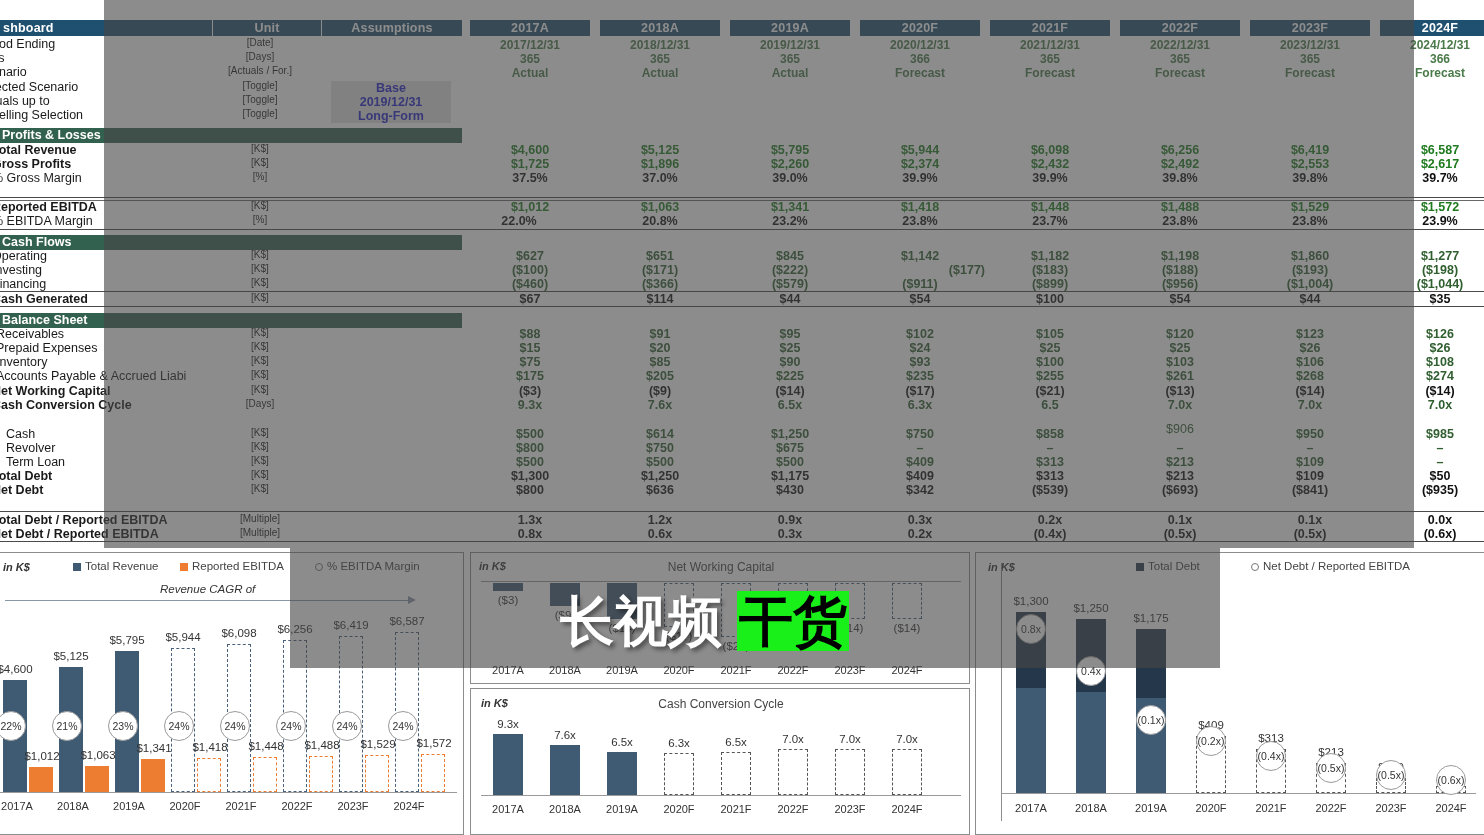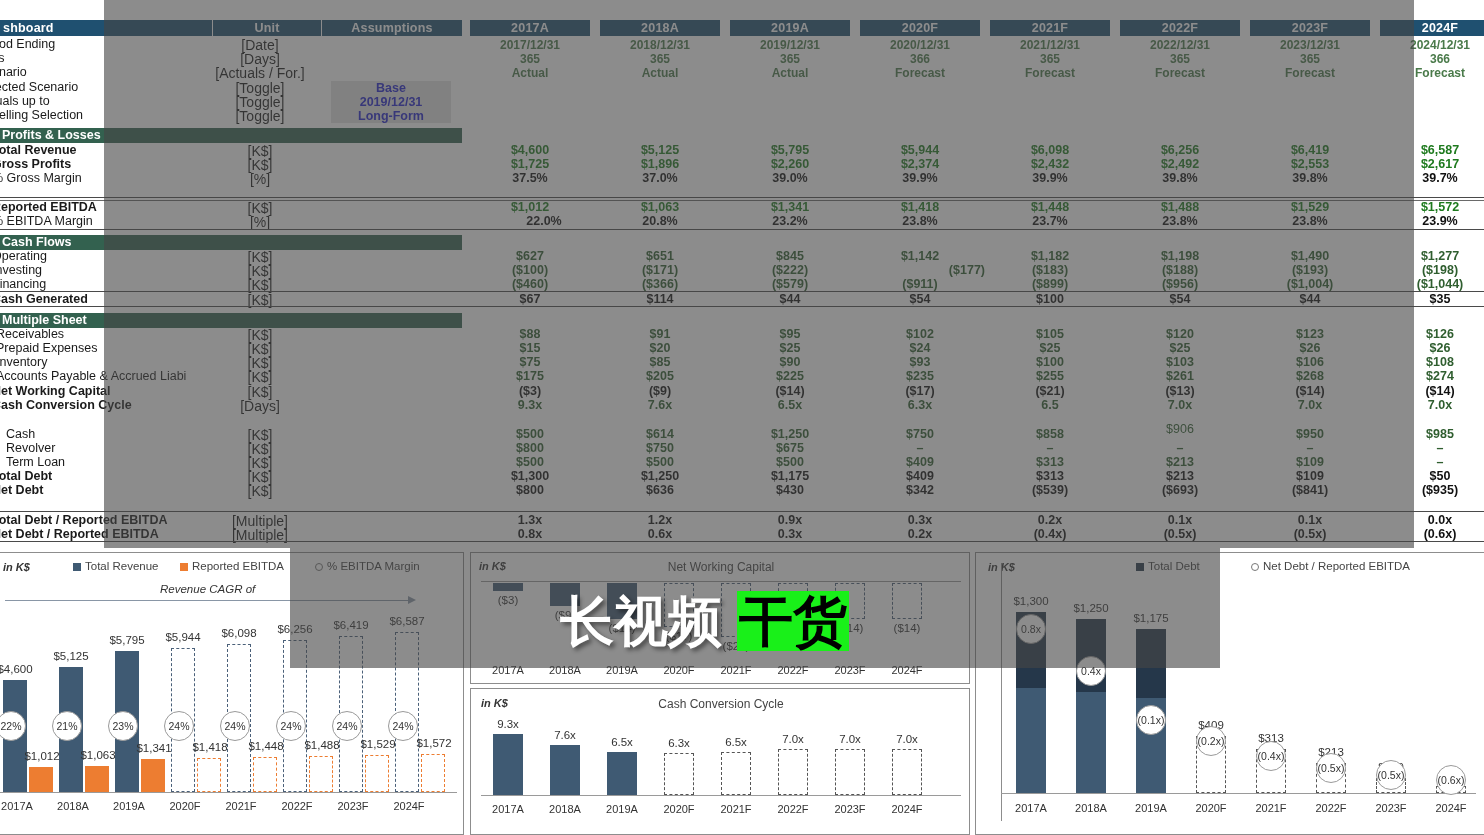--- a/index.html
+++ b/index.html
@@ -12,21 +12,21 @@
   #app { position: relative; width: 1484px; height: 835px; }
 
   
   .sheet { position: absolute; left: 0; top: 0; width: 1484px; height: 548px; background:#fff; }
 
   .hdr-bar { position:absolute; background:#1f5070; color:#fff; font-weight:bold; font-size:12.5px;
              text-align:center; height:16px; line-height:16px; letter-spacing:.2px; }
 
   .lbl { position:absolute; font-size:12.5px; color:#1a1a1a; white-space:nowrap; }
   .lbl.b { font-weight:bold; }
-  .unit { position:absolute; width:90px; text-align:center; font-size:14px; color:#1a1a1a; }
+  .unit { position:absolute; width:90px; text-align:center; font-size:10px; color:#1a1a1a; }
   .unit.wide { width:130px; }
 
   .sect { position:absolute; background:#33614f; color:#fff; font-weight:bold; font-size:12.5px;
           height:15px; line-height:15px; padding-left:2px; }
 
   .assum { position:absolute; width:120px; text-align:center; font-size:12.5px; font-weight:bold;
            color:#2222cc; background:#e3e3e3; height:14px; line-height:14px; }
 
   .colhdr-sub { position:absolute; width:130px; text-align:center; font-size:12px; color:#4a7a4a;
                 font-weight:bold; }
@@ -181,42 +181,42 @@
         <div class="num g" style="left: 465px; top: 200px;">$1,012</div>
         <div class="num g" style="left: 595px; top: 200px;">$1,063</div>
         <div class="num g" style="left: 725px; top: 200px;">$1,341</div>
         <div class="num g" style="left: 855px; top: 200px;">$1,418</div>
         <div class="num g" style="left: 985px; top: 200px;">$1,448</div>
         <div class="num g" style="left: 1115px; top: 200px;">$1,488</div>
         <div class="num g" style="left: 1245px; top: 200px;">$1,529</div>
         <div class="num g" style="left: 1375px; top: 200px;">$1,572</div>
         <div class="lbl" style="left: -8px; top: 214px;">% EBITDA Margin</div>
         <div class="unit wide" style="left: 195px; top: 214px;">[%]</div>
-        <div class="num k" style="left: 479px; top: 214px; font-weight: bold;">22.0%</div>
+        <div class="num k" style="left: 454px; top: 214px; font-weight: bold;">22.0%</div>
         <div class="num k" style="left: 595px; top: 214px; font-weight: bold;">20.8%</div>
         <div class="num k" style="left: 725px; top: 214px; font-weight: bold;">23.2%</div>
         <div class="num k" style="left: 855px; top: 214px; font-weight: bold;">23.8%</div>
         <div class="num k" style="left: 985px; top: 214px; font-weight: bold;">23.7%</div>
         <div class="num k" style="left: 1115px; top: 214px; font-weight: bold;">23.8%</div>
         <div class="num k" style="left: 1245px; top: 214px; font-weight: bold;">23.8%</div>
         <div class="num k" style="left: 1375px; top: 214px; font-weight: bold;">23.9%</div>
       </div>
     <div class="rule" style="left:0; top:229px; width:1484px;"></div>
 
     <div class="sect" style="left:0; top:235px; width:462px;">Cash Flows</div>
     <div id="cfrows">
         <div class="lbl" style="left: -8px; top: 249px;">Operating</div>
         <div class="unit wide" style="left: 195px; top: 249px;">[K$]</div>
         <div class="num dg" style="left: 465px; top: 249px; font-weight: bold;">$627</div>
         <div class="num dg" style="left: 595px; top: 249px; font-weight: bold;">$651</div>
         <div class="num dg" style="left: 725px; top: 249px; font-weight: bold;">$845</div>
         <div class="num dg" style="left: 855px; top: 249px; font-weight: bold;">$1,142</div>
         <div class="num dg" style="left: 985px; top: 249px; font-weight: bold;">$1,182</div>
         <div class="num dg" style="left: 1115px; top: 249px; font-weight: bold;">$1,198</div>
-        <div class="num dg" style="left: 1245px; top: 249px; font-weight: bold;">$1,490</div>
+        <div class="num dg" style="left: 1245px; top: 249px; font-weight: bold;">$1,860</div>
         <div class="num dg" style="left: 1375px; top: 249px; font-weight: bold;">$1,277</div>
         <div class="lbl" style="left: -8px; top: 263px;">Investing</div>
         <div class="unit wide" style="left: 195px; top: 263px;">[K$]</div>
         <div class="num dg" style="left: 465px; top: 263px; font-weight: bold;">($100)</div>
         <div class="num dg" style="left: 595px; top: 263px; font-weight: bold;">($171)</div>
         <div class="num dg" style="left: 725px; top: 263px; font-weight: bold;">($222)</div>
         <div class="num dg" style="left: 855px; top: 263px; font-weight: bold; text-align: right;">($177)</div>
         <div class="num dg" style="left: 985px; top: 263px; font-weight: bold;">($183)</div>
         <div class="num dg" style="left: 1115px; top: 263px; font-weight: bold;">($188)</div>
         <div class="num dg" style="left: 1245px; top: 263px; font-weight: bold;">($193)</div>
@@ -238,21 +238,21 @@
         <div class="num k" style="left: 725px; top: 292px;">$44</div>
         <div class="num k" style="left: 855px; top: 292px;">$54</div>
         <div class="num k" style="left: 985px; top: 292px;">$100</div>
         <div class="num k" style="left: 1115px; top: 292px;">$54</div>
         <div class="num k" style="left: 1245px; top: 292px;">$44</div>
         <div class="num k" style="left: 1375px; top: 292px;">$35</div>
       </div>
     <div class="rule" style="left:0; top:291px; width:1484px;"></div>
     <div class="rule" style="left:0; top:306px; width:1484px;"></div>
 
-    <div class="sect" style="left:0; top:313px; width:462px;">Multiple Sheet</div>
+    <div class="sect" style="left:0; top:313px; width:462px;">Balance Sheet</div>
     <div id="bsrows">
         <div class="lbl" style="left: -4px; top: 327px;">Receivables</div>
         <div class="unit wide" style="left: 195px; top: 327px;">[K$]</div>
         <div class="num dg" style="left: 465px; top: 327px; font-weight: bold;">$88</div>
         <div class="num dg" style="left: 595px; top: 327px; font-weight: bold;">$91</div>
         <div class="num dg" style="left: 725px; top: 327px; font-weight: bold;">$95</div>
         <div class="num dg" style="left: 855px; top: 327px; font-weight: bold;">$102</div>
         <div class="num dg" style="left: 985px; top: 327px; font-weight: bold;">$105</div>
         <div class="num dg" style="left: 1115px; top: 327px; font-weight: bold;">$120</div>
         <div class="num dg" style="left: 1245px; top: 327px; font-weight: bold;">$123</div>

